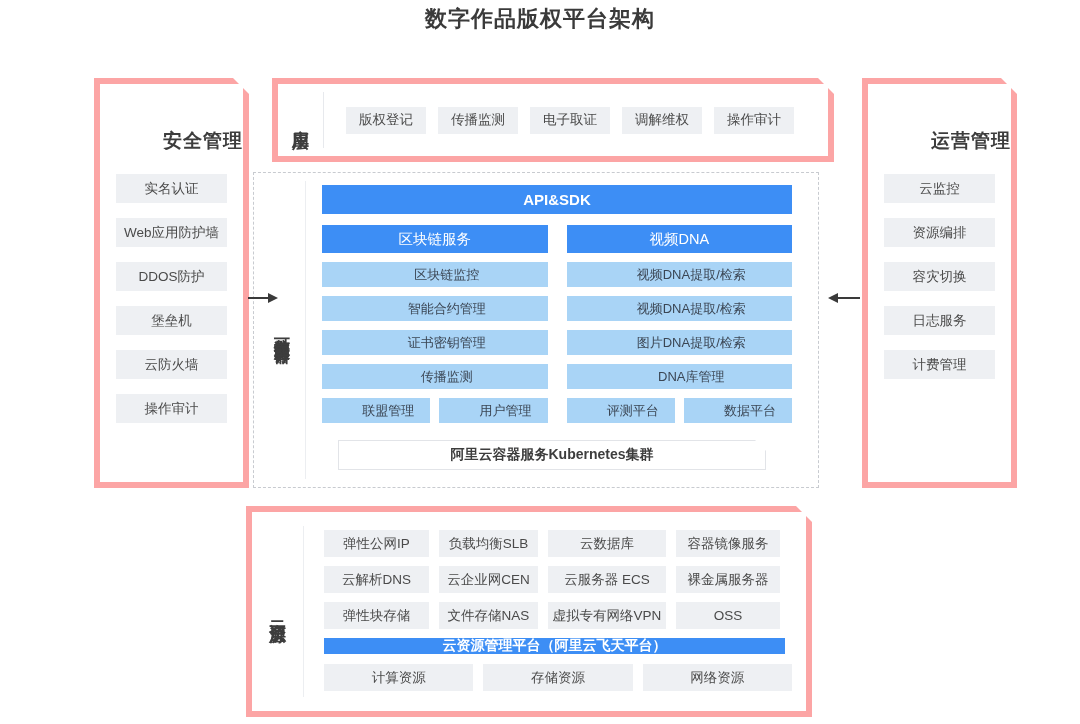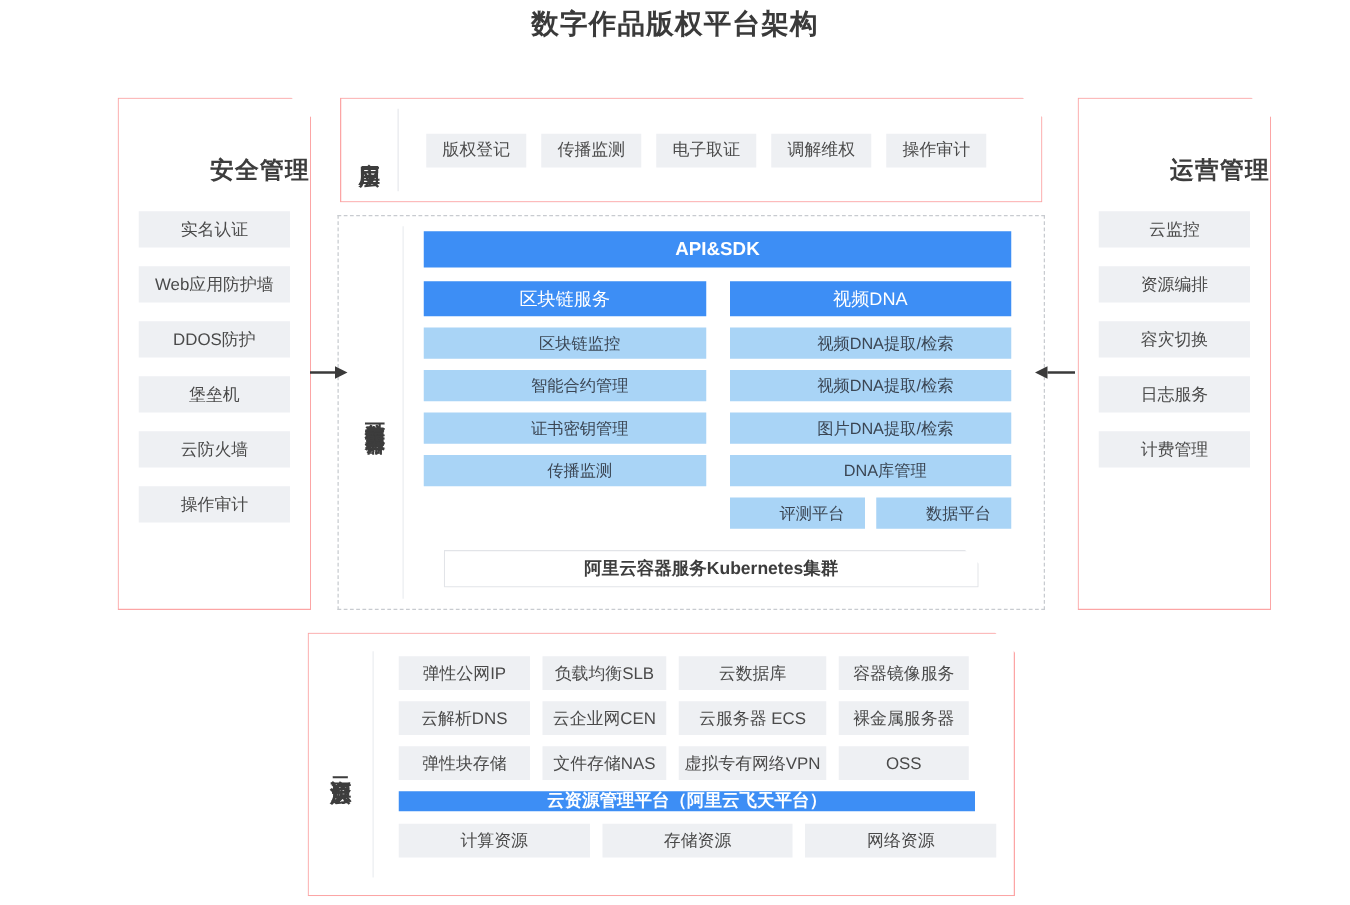--- a/index.html
+++ b/index.html
@@ -18,21 +18,21 @@
     text-align: center;
     font-size: 22px; font-weight: bold;
     color: #3a3a3a;
     letter-spacing: 1px;
   }
 
   
   .panel {
     position: absolute;
     background: #ffffff;
-    border: 1px solid #fca5a5;
+    border: 6px solid #fca5a5;
     box-shadow: 0 1px 4px rgba(120,130,150,.13);
     clip-path: polygon(0 0, calc(100% - 16px) 0, 100% 16px, 100% 100%, 0 100%);
   }
 
   
   .side-panel { width: 155px; }
   .side-title {
     text-align: right;
     font-size: 19px; font-weight: bold; color: #3d3d3d;
     margin-top: 44px; margin-bottom: 20px;
@@ -73,21 +73,21 @@
   .app-chip {
     background: #eef0f3; color: #4a4a4a;
     font-size: 13.5px; height: 27px;
     display: flex; align-items: center; justify-content: center;
     padding: 0 13px; white-space: nowrap;
   }
 
   
   #core {
     position: absolute;
-    left: 270px; top: 172px; width: 566px; height: 316px;
+    left: 253px; top: 172px; width: 566px; height: 316px;
     border: 1px dashed #c8cbd0;
     background: #ffffff;
     display: flex;
   }
   #core .vlabel {
     width: 48px; border-right: 1px solid #eceef1;
     margin: 8px 0 8px 4px;
     font-size: 16px; letter-spacing: 1px;
   }
   #core-body { flex: 1; padding: 12px 26px 0 16px; }
@@ -218,20 +218,24 @@
       <div class="bar-apisdk">API&amp;SDK</div>
 
       <div class="cols">
 
         <div class="col">
           <div class="bar-head">区块链服务</div>
           <div class="bar-sub">区块链监控</div>
           <div class="bar-sub">智能合约管理</div>
           <div class="bar-sub">证书密钥管理</div>
           <div class="bar-sub">传播监测</div>
+          <div class="bar-pair">
+            <div class="bar-sub">联盟管理</div>
+            <div class="bar-sub">用户管理</div>
+          </div>
         </div>
 
         <div class="col">
           <div class="bar-head">视频DNA</div>
           <div class="bar-sub">视频DNA提取/检索</div>
           <div class="bar-sub">视频DNA提取/检索</div>
           <div class="bar-sub">图片DNA提取/检索</div>
           <div class="bar-sub">DNA库管理</div>
           <div class="bar-pair">
             <div class="bar-sub">评测平台</div>

